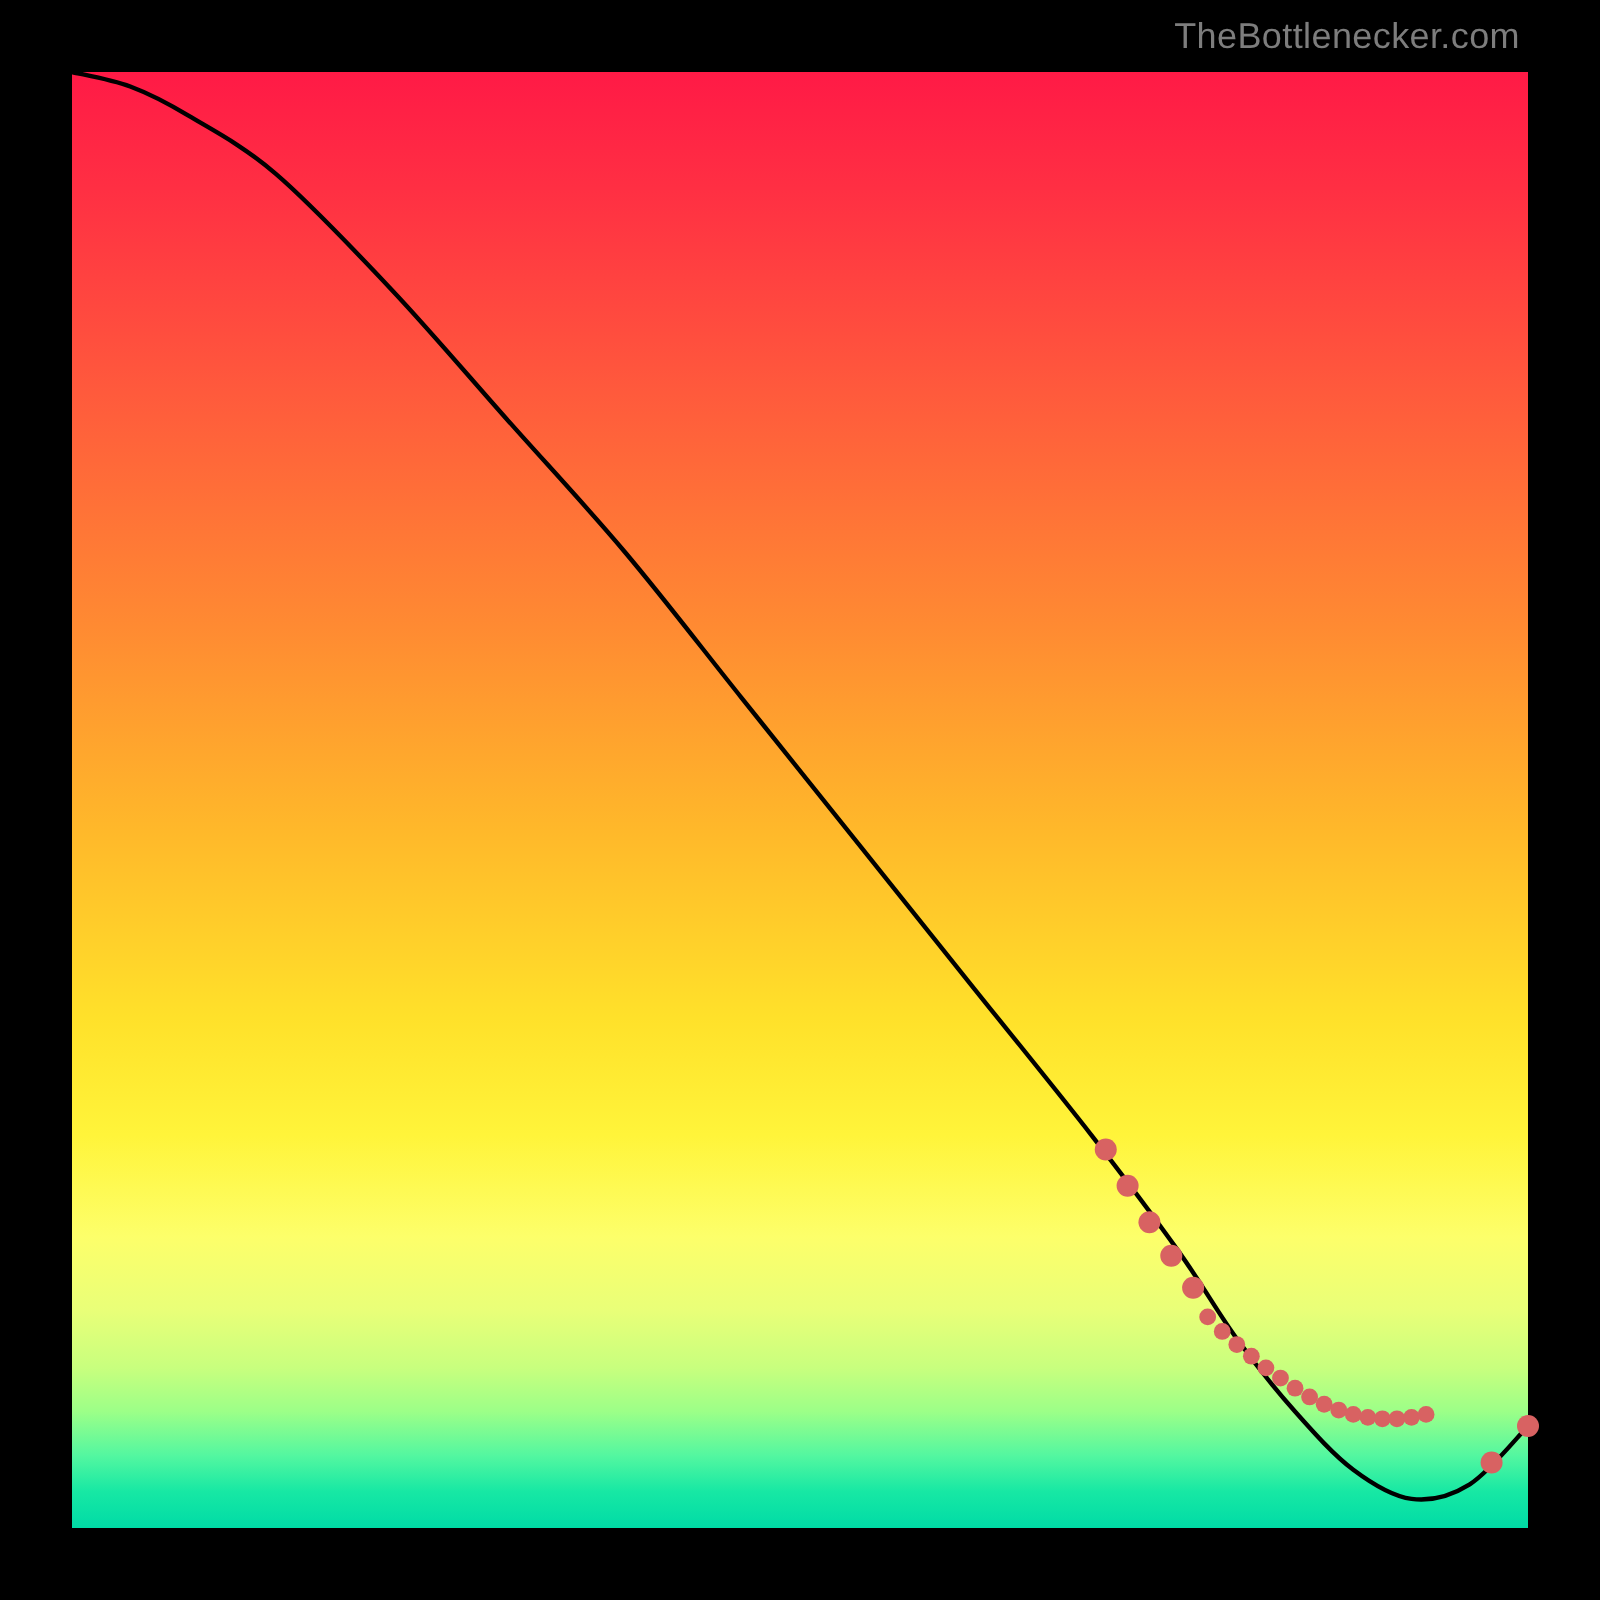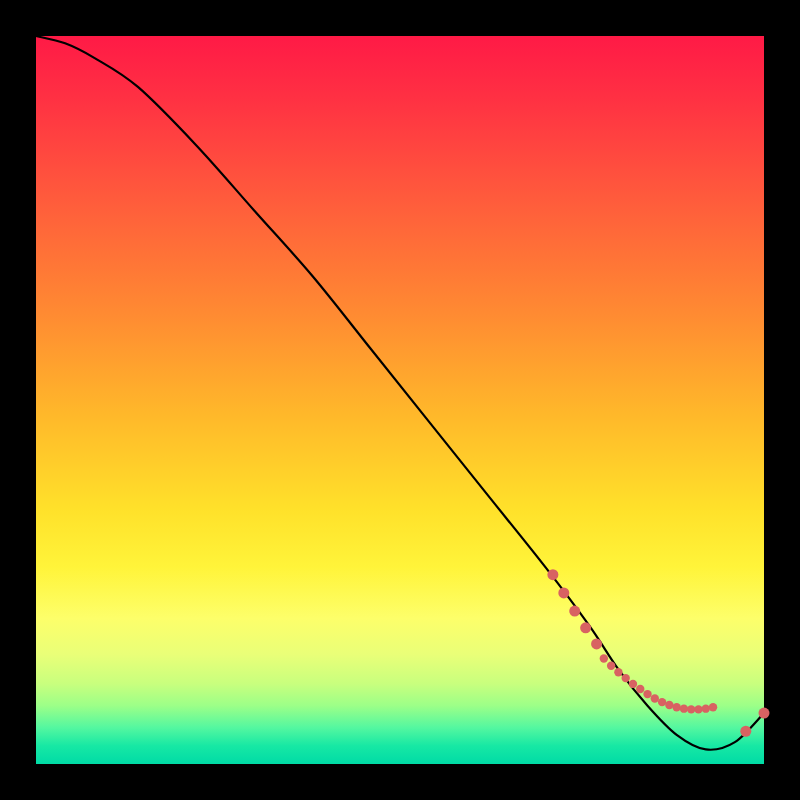--- a/index.html
+++ b/index.html
@@ -57,20 +57,21 @@
     top: 0;
     width: 728px;
     height: 728px;
     overflow: visible;
   }
 </style>
 </head>
 <body>
 
 <div class="frame">
+  <div class="attribution">TheBottlenecker.com</div>
 
   <div class="plot">
     <svg class="curve" viewBox="0 0 728 728">
       <path id="curve-path" fill="none" stroke-width="2.2" stroke-linecap="round" d="M 0,0 C 4.8533333333333335,1.2133333333333287 19.413333333333334,3.6399999999999673 29.12,7.279999999999973 C 38.82666666666667,10.919999999999979 46.10666666666667,14.560000000000041 58.24,21.840000000000032 C 70.37333333333333,29.120000000000022 84.93333333333335,36.39999999999992 101.92000000000002,50.95999999999992 C 118.90666666666668,65.51999999999992 140.74666666666667,88.57333333333337 160.16,109.20000000000005 C 179.57333333333332,129.82666666666674 198.98666666666668,152.88000000000005 218.4,174.72000000000003 C 237.81333333333333,196.56 257.22666666666663,217.1866666666666 276.64,240.23999999999995 C 296.05333333333334,263.2933333333333 315.46666666666664,288.7733333333333 334.88,313.04 C 354.29333333333335,337.30666666666673 373.70666666666665,361.5733333333334 393.12,385.84000000000003 C 412.53333333333336,410.1066666666667 431.9466666666667,434.37333333333333 451.36,458.64 C 470.7733333333333,482.90666666666664 492.6133333333333,509.6 509.59999999999997,531.44 C 526.5866666666666,553.2800000000001 541.1466666666666,572.6933333333334 553.28,589.6800000000001 C 565.4133333333333,606.6666666666667 572.6933333333333,620.0133333333333 582.4,633.36 C 592.1066666666667,646.7066666666667 601.8133333333333,658.84 611.52,669.76 C 621.2266666666667,680.68 630.9333333333333,691.6 640.64,698.88 C 650.3466666666667,706.16 660.0533333333333,712.2266666666667 669.76,713.44 C 679.4666666666667,714.6533333333334 689.1733333333333,712.2266666666667 698.88,706.16 C 708.5866666666667,700.0933333333332 723.1466666666666,681.8933333333333 728,677.04" stroke="#000000"></path>
       <g id="markers-dense">
           <circle cx="567.84" cy="622.44" r="4.2" fill="#d86262"></circle>
           <circle cx="575.12" cy="629.72" r="4.2" fill="#d86262"></circle>
           <circle cx="582.4" cy="636.272" r="4.2" fill="#d86262"></circle>
           <circle cx="589.6800000000001" cy="642.096" r="4.2" fill="#d86262"></circle>
           <circle cx="596.9599999999999" cy="647.92" r="4.2" fill="#d86262"></circle>

